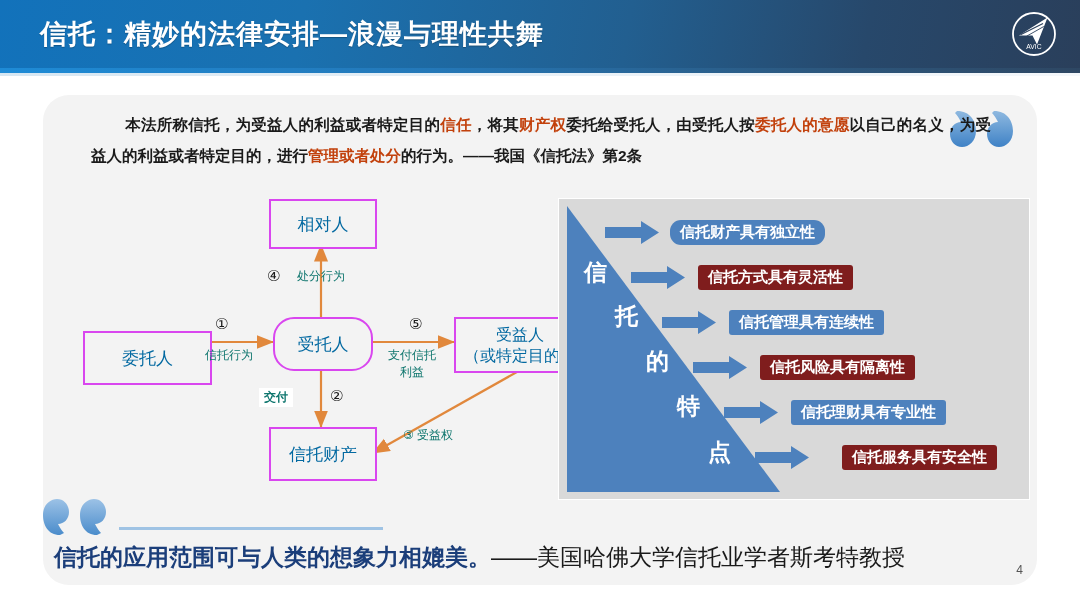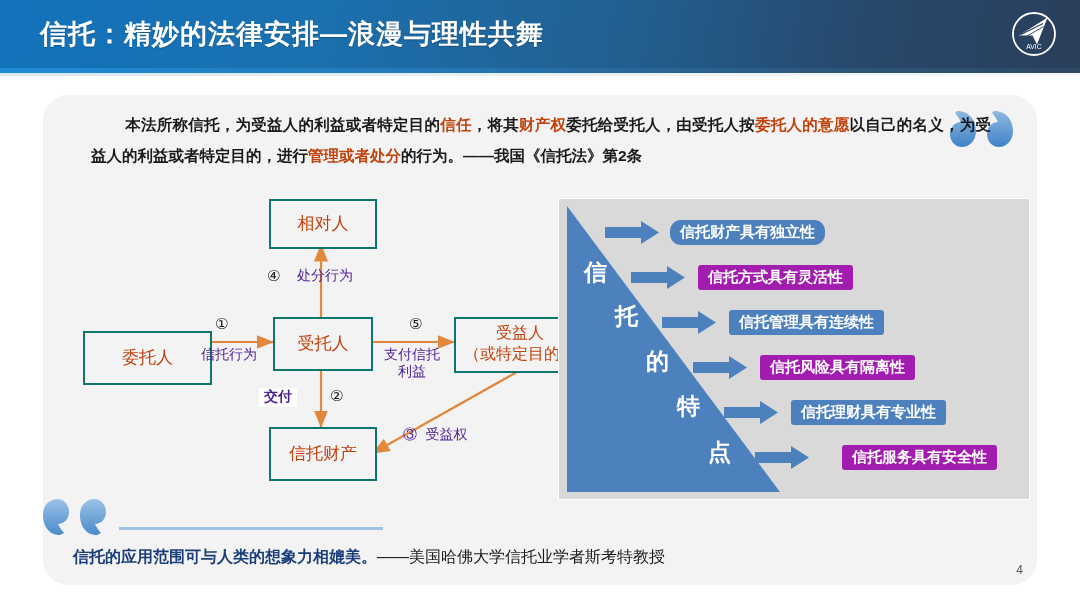--- a/index.html
+++ b/index.html
@@ -46,27 +46,27 @@
   .law-para{
     position:absolute;left:48px;top:14px;width:900px;
     font-size:15.5px;font-weight:bold;color:#1a1a1a;line-height:31px;
     text-align:justify;
   }
   .law-para .hl{color:#c2410c;}
   .law-indent{display:inline-block;width:34px;}
   
   .flow{position:absolute;left:0px;top:100px;width:520px;height:300px;}
   .fbox{
-    position:absolute;border:2px solid #0f766e;background:#F3F3F3;
+    position:absolute;border:2px solid #d946ef;background:#F3F3F3;
     display:flex;align-items:center;justify-content:center;
-    color:#c2410c;font-size:17px;line-height:21px;text-align:center;font-family:Liberation Mono, monospace;
+    color:#0369a1;font-size:17px;line-height:21px;text-align:center;
   }
   .fbox.two-line{font-size:16px;}
   .fnum{position:absolute;font-size:15px;color:#1a1a1a;}
-  .flabel{position:absolute;font-size:14px;color:#4c1d95;line-height:17px;text-align:center;font-family:Liberation Mono, monospace;}
+  .flabel{position:absolute;font-size:12px;color:#0f766e;line-height:17px;text-align:center;}
   .flabel.bold{font-weight:bold;background:#ffffff;padding:1px 5px;}
   
   .tri-panel{
     position:absolute;left:515px;top:103px;width:470px;height:300px;
     background:#D9D9D9;border:1px solid #ffffff;
   }
   .triangle{
     position:absolute;left:8px;top:7px;width:213px;height:286px;
     background:#4D81BD;
     clip-path:polygon(0 0,0 100%,100% 100%);
@@ -76,29 +76,29 @@
   }
   .arrow{position:absolute;height:23px;}
   .arrow svg{display:block;}
   .tlabel{
     position:absolute;height:25px;border-radius:3px;
     color:#ffffff;font-size:15px;font-weight:bold;
     display:flex;align-items:center;justify-content:center;
     padding:0 10px;white-space:nowrap;
   }
   .tlabel.blue{background:#4D81BD;}
-  .tlabel.orange{background:#a21caf;}
+  .tlabel.orange{background:#7f1d1d;}
   
   .quote-bottomleft{position:absolute;left:0px;top:403px;width:64px;height:40px;}
   .quote-rule{
     position:absolute;left:76px;top:432px;width:264px;height:3px;background:#9FC3E4;
   }
   .footer-line{
-    position:absolute;left:30px;top:450px;width:940px;
-    font-size:16px;line-height:24px;white-space:nowrap;
+    position:absolute;left:11px;top:450px;width:940px;
+    font-size:23px;line-height:24px;white-space:nowrap;
   }
   .footer-line .strong{color:#1B3E7A;font-weight:bold;}
   .footer-line .plain{color:#1a1a1a;}
   .page-num{
     position:absolute;right:14px;bottom:8px;font-size:12px;color:#555555;
   }
 </style>
 </head>
 <body>
 
@@ -149,21 +149,21 @@
 
       <line x1="326" y1="147" x2="411" y2="147" stroke="#E1883C" stroke-width="2.2" marker-end="url(#ah)"></line>
 
       <line x1="481" y1="173" x2="330" y2="258" stroke="#E1883C" stroke-width="2.2" marker-end="url(#ah)"></line>
     </svg>
 
     <div class="fbox" style="left:40px;top:136px;width:125px;height:50px;">
       <span>委托人</span>
     </div>
 
-    <div class="fbox" style="left:230px;top:122px;width:96px;height:50px;">
+    <div class="fbox" style="left:230px;top:122px;width:96px;height:50px;border-radius:21px;">
       <span>受托人</span>
     </div>
 
     <div class="fbox" style="left:226px;top:4px;width:104px;height:46px;">
       <span>相对人</span>
     </div>
 
     <div class="fbox" style="left:226px;top:232px;width:104px;height:50px;">
       <span>信托财产</span>
     </div>

